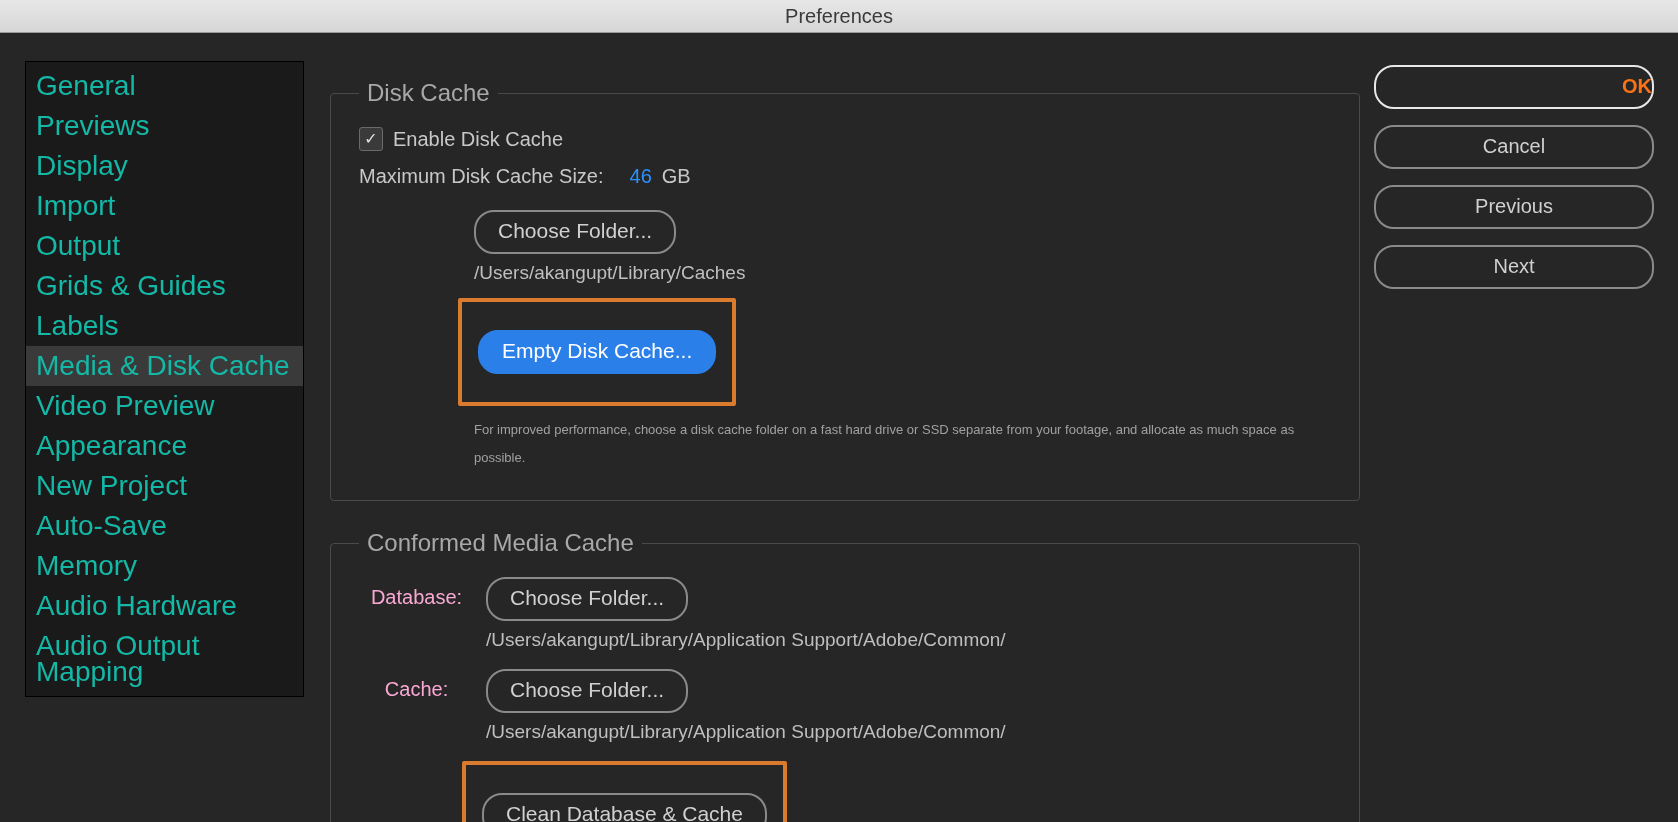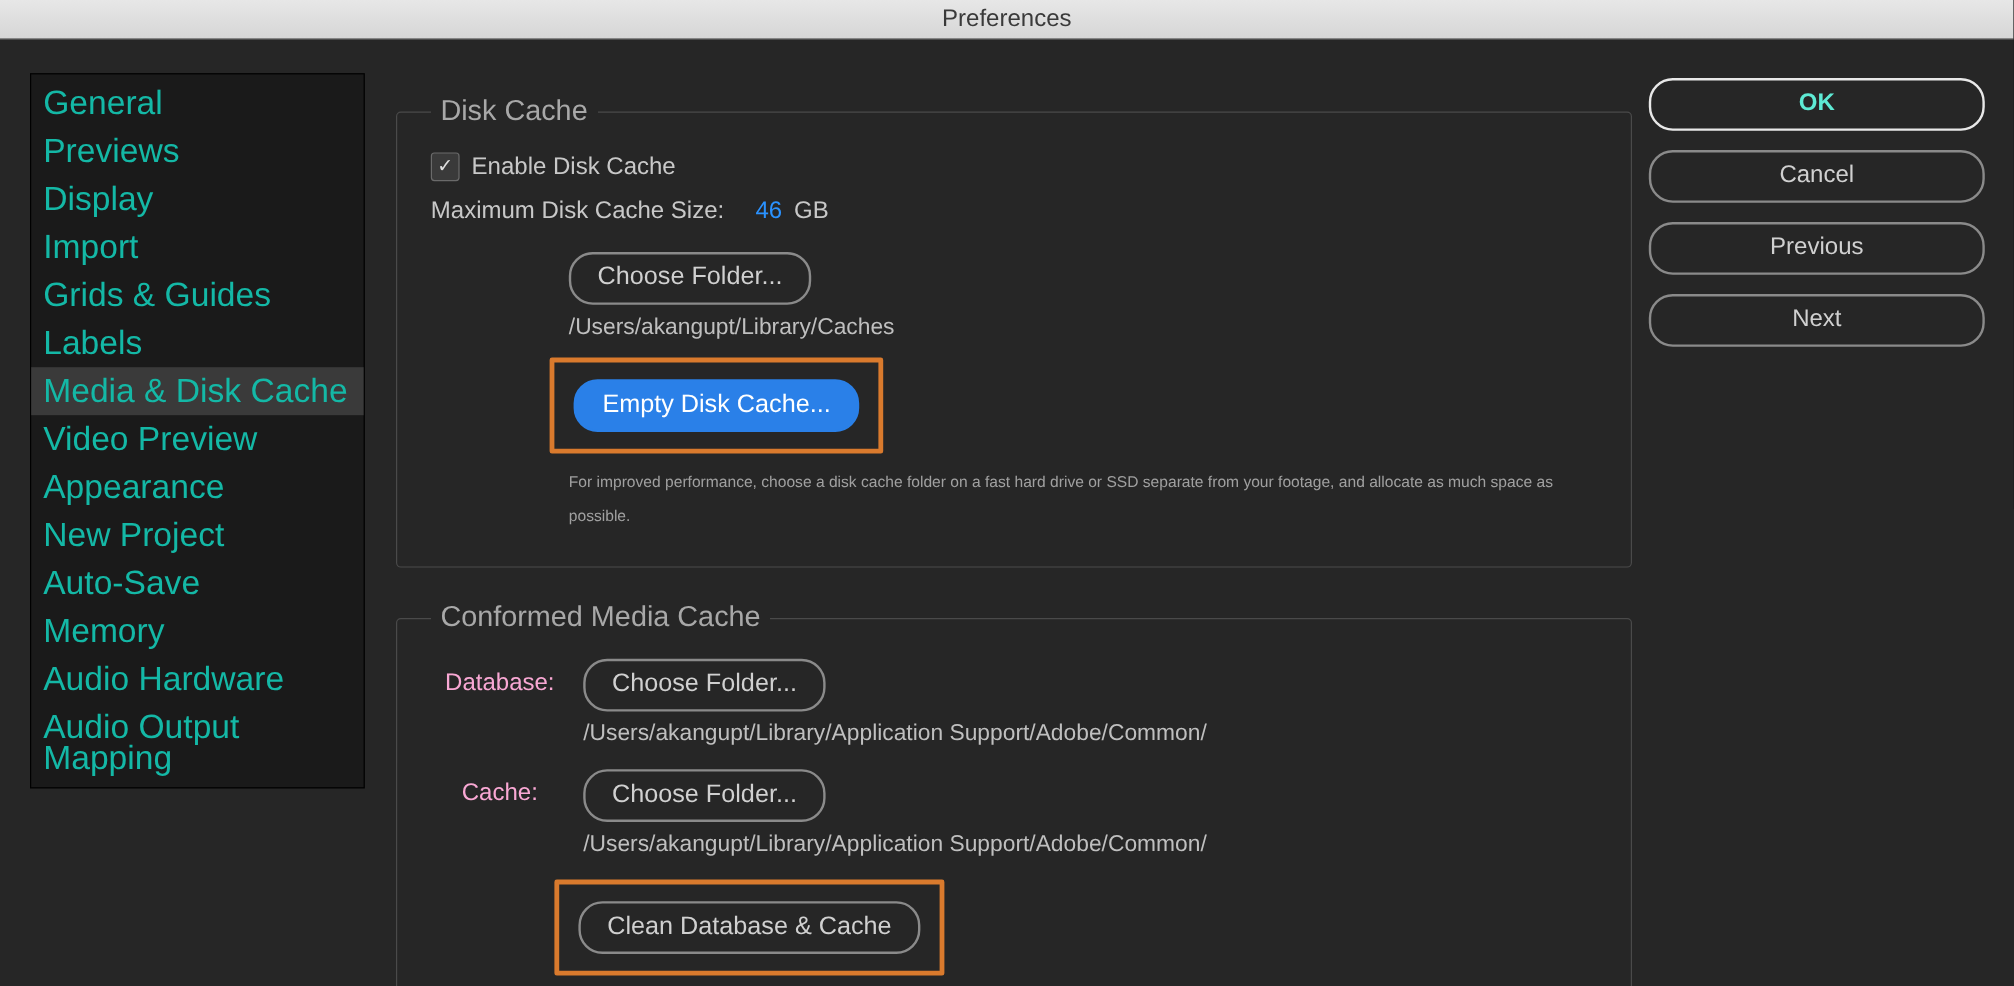--- a/index.html
+++ b/index.html
@@ -50,22 +50,23 @@
     text-align: center;
     border: 2px solid #8a8a8a;
     border-radius: 20px;
     color: #d0d0d0;
     font-size: 20px;
     cursor: pointer;
     background: transparent;
   }
   .action-btn.primary {
     border-color: #e8e8e8;
-    color: #5eead4;
+    color: #f97316;
     font-weight: 600;
+    text-align: right;
   }
 
   
   .sidebar {
     position: absolute;
     left: 25px;
     top: 28px;
     width: 277px;
     background: #1a1a1a;
     border: 1px solid #000;
@@ -146,21 +147,21 @@
   }
   .pill-btn.blue {
     background: #2a80e8;
     border-color: #2a80e8;
     color: #fff;
   }
 
   .highlight-box {
     display: inline-block;
     border: 4px solid #d97a2d;
-    padding: 14px 16px;
+    padding: 28px 16px;
     border-radius: 2px;
   }
 
   .path-text {
     color: #bfbfbf;
     font-size: 19px;
     margin-top: 8px;
   }
 
   .hint-text {
@@ -201,20 +202,21 @@
     <div class="action-btn">Cancel</div>
     <div class="action-btn">Previous</div>
     <div class="action-btn">Next</div>
   </div>
 
   <div class="sidebar" id="sidebar">
       <div class="sidebar-item">General</div>
       <div class="sidebar-item">Previews</div>
       <div class="sidebar-item">Display</div>
       <div class="sidebar-item">Import</div>
+      <div class="sidebar-item">Output</div>
       <div class="sidebar-item">Grids &amp; Guides</div>
       <div class="sidebar-item">Labels</div>
       <div class="sidebar-item selected">Media &amp; Disk Cache</div>
       <div class="sidebar-item">Video Preview</div>
       <div class="sidebar-item">Appearance</div>
       <div class="sidebar-item">New Project</div>
       <div class="sidebar-item">Auto-Save</div>
       <div class="sidebar-item">Memory</div>
       <div class="sidebar-item">Audio Hardware</div>
       <div class="sidebar-item">Audio Output Mapping</div>

